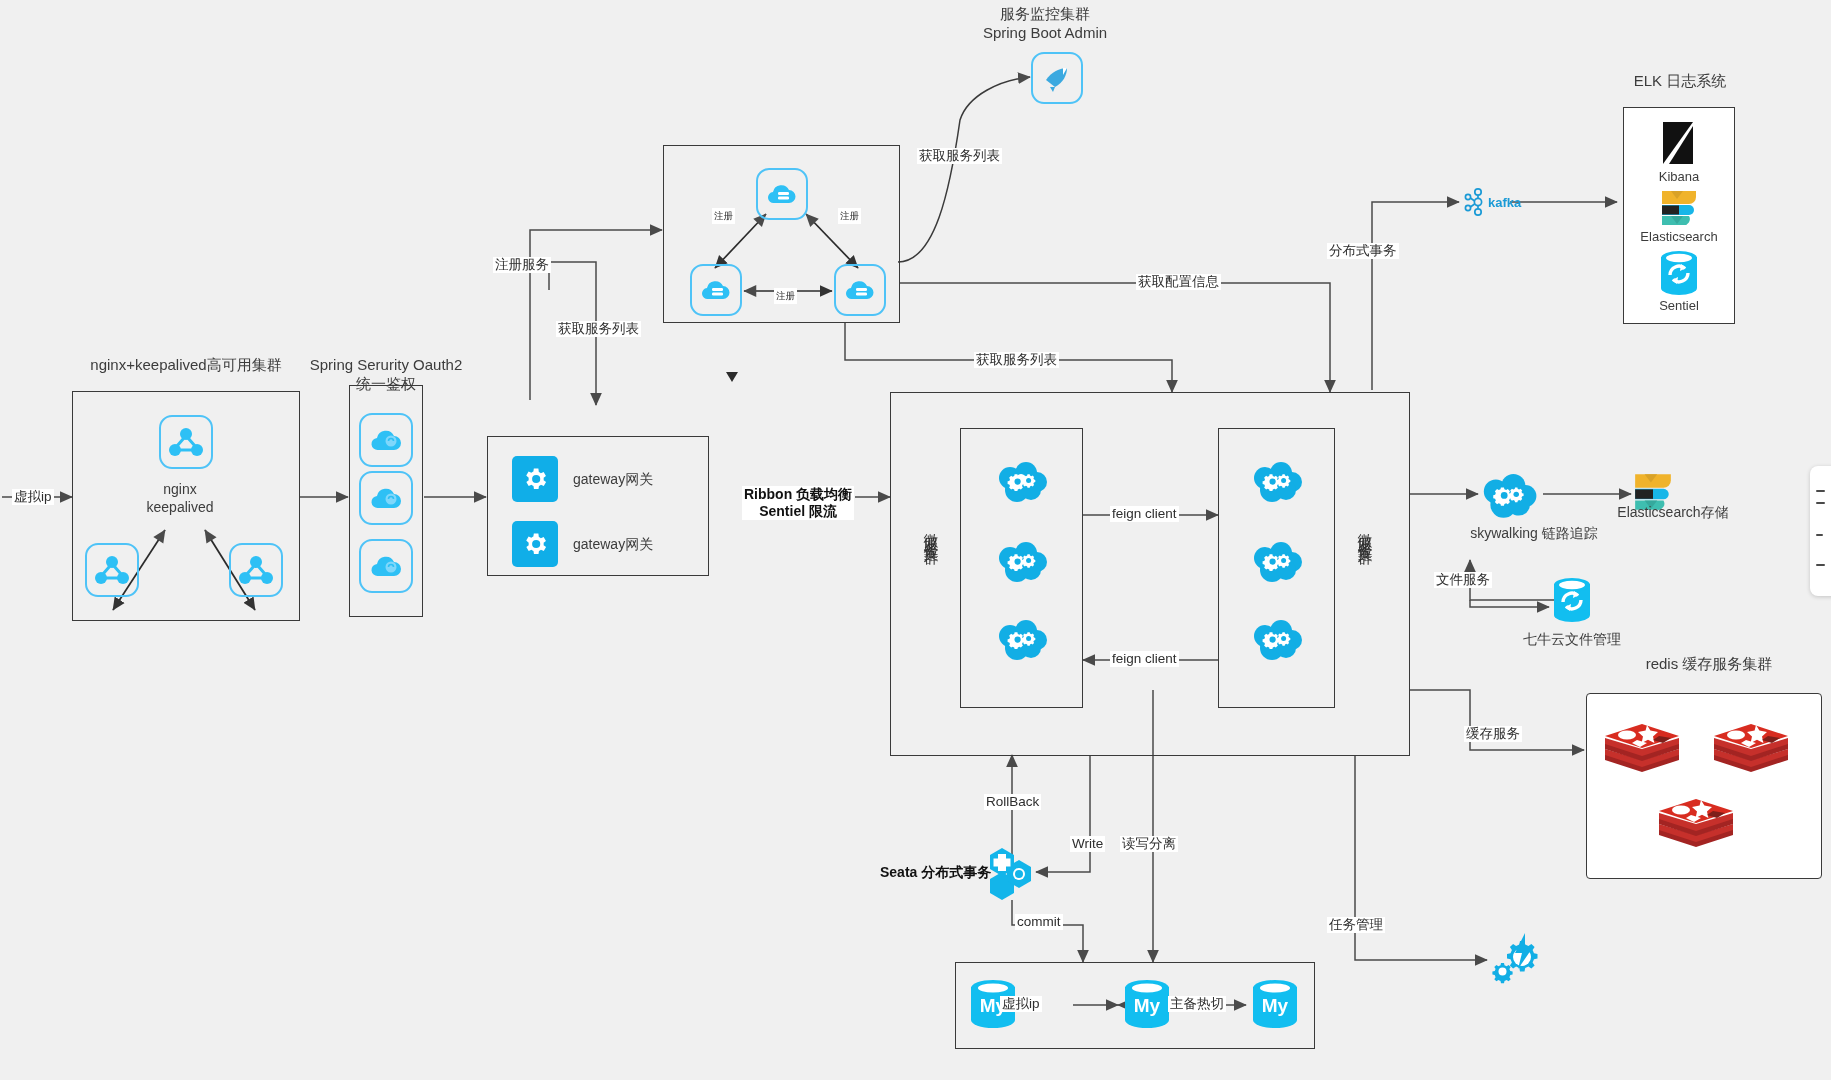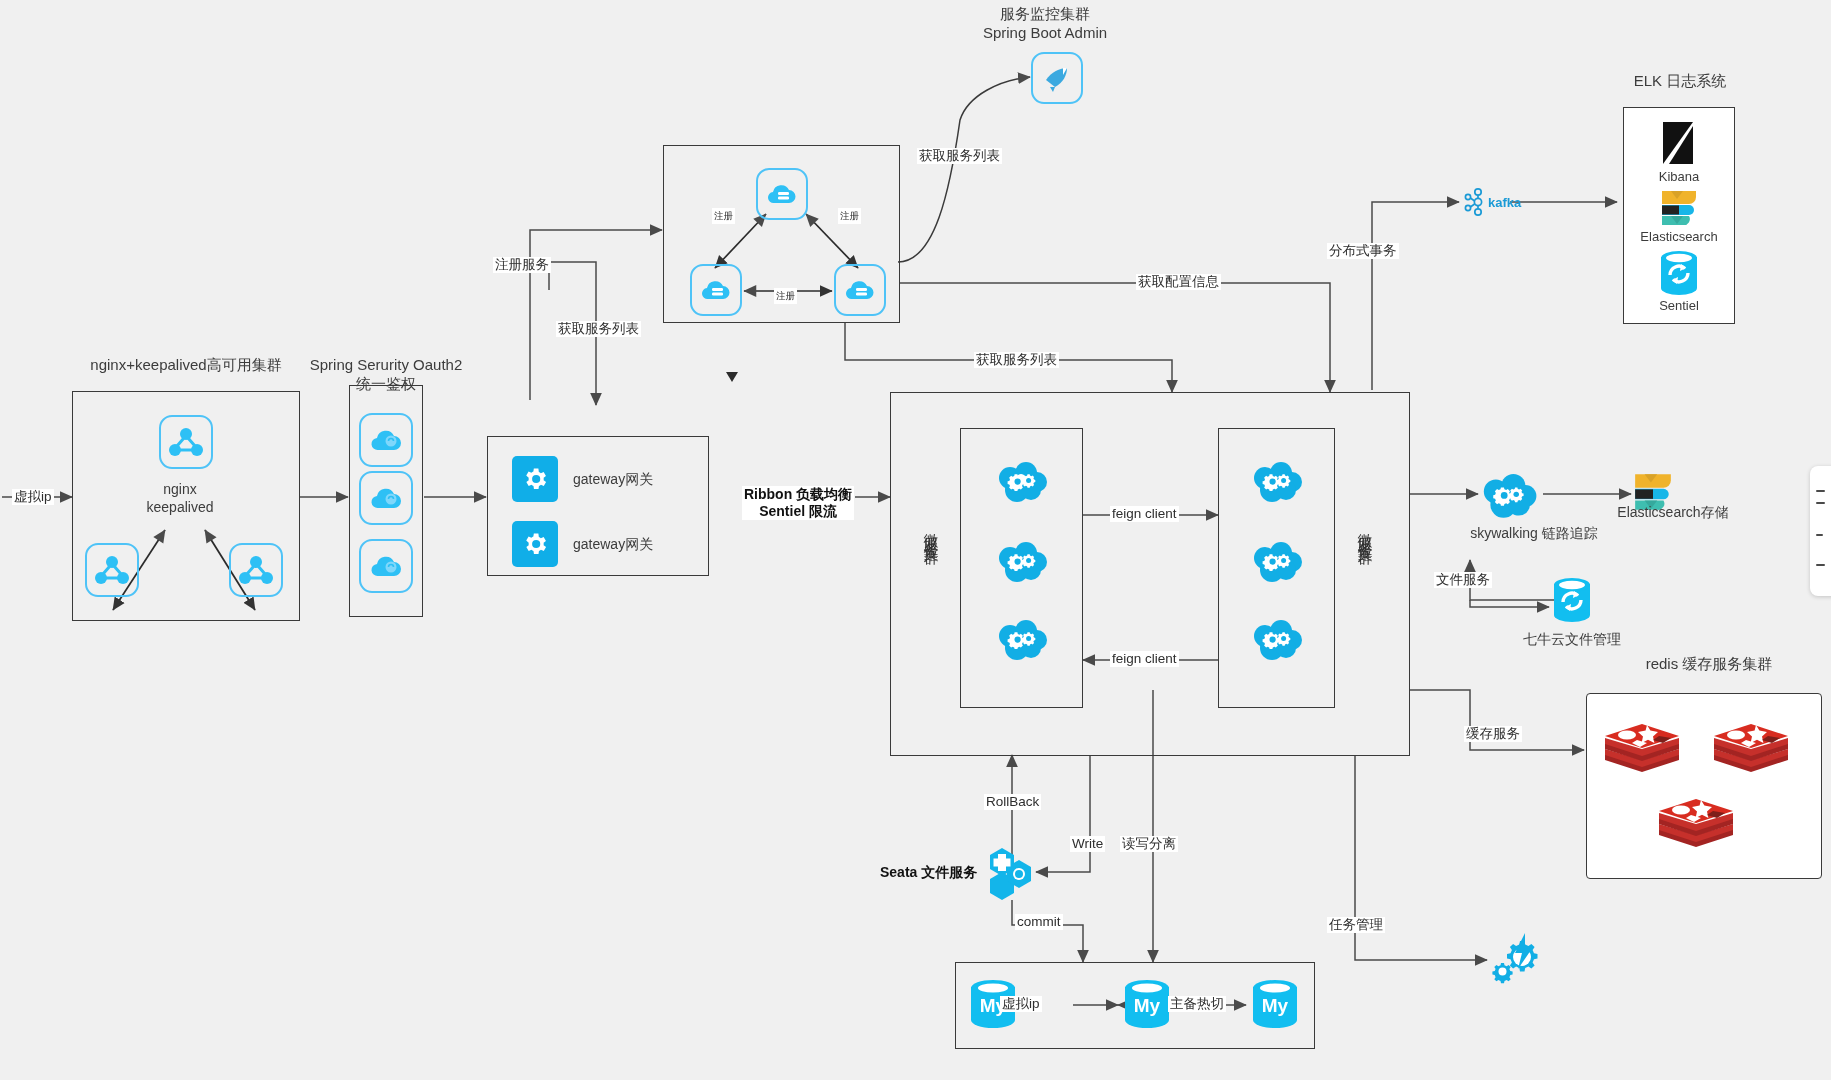--- a/index.html
+++ b/index.html
@@ -550,21 +550,21 @@
         <path d="M39 31 L76 20 L76 26 L39 38 L2 26 L2 20 z" fill="#C6302B"></path>
         <path d="M2 18 L39 6 L76 18 L39 30 z" fill="#D82C20"></path>
       </g>
       <ellipse cx="24" cy="17" rx="9" ry="4.6" fill="#fff"></ellipse>
       <path d="M44 7 l3.4 5.6 L55 14 l-5 4.6 1.4 6.4 -6.4-3.2 -6.4 3.2 1.4-6.4 -5-4.6 7.6-1.4z" fill="#fff"></path>
       <path d="M56 18 L68 20 L60 25 L50 22 z" fill="#7E1F1A"></path>
       <path d="M34 22 L44 25 L37 29 L29 25 z" fill="#fff"></path>
     </svg>
   </div>
 
-  <div class="elabel bold nobg" style="left:878px;top:864px;">Seata 文件服务</div>
+  <div class="elabel bold nobg" style="left:878px;top:864px;">Seata 分布式事务</div>
   <div class="bare-icon" style="left:988px;top:846px;width:50px;height:56px;">
     <svg width="50" height="56" viewBox="0 0 50 56">
       <path d="M14 2 L26 9 L26 23 L14 30 L2 23 L2 9 z" fill="#13B5EA"></path>
       <path d="M14 26 L26 33 L26 47 L14 54 L2 47 L2 33 z" fill="#13B5EA"></path>
       <path d="M31 14 L43 21 L43 35 L31 42 L19 35 L19 21 z" fill="#13B5EA"></path>
       <rect x="10" y="8" width="8" height="17" fill="#fff"></rect>
       <rect x="5.5" y="12.5" width="17" height="8" fill="#fff"></rect>
       <circle cx="31" cy="28" r="6" fill="#fff"></circle>
       <circle cx="31" cy="28" r="4" fill="#13B5EA"></circle>
     </svg>

